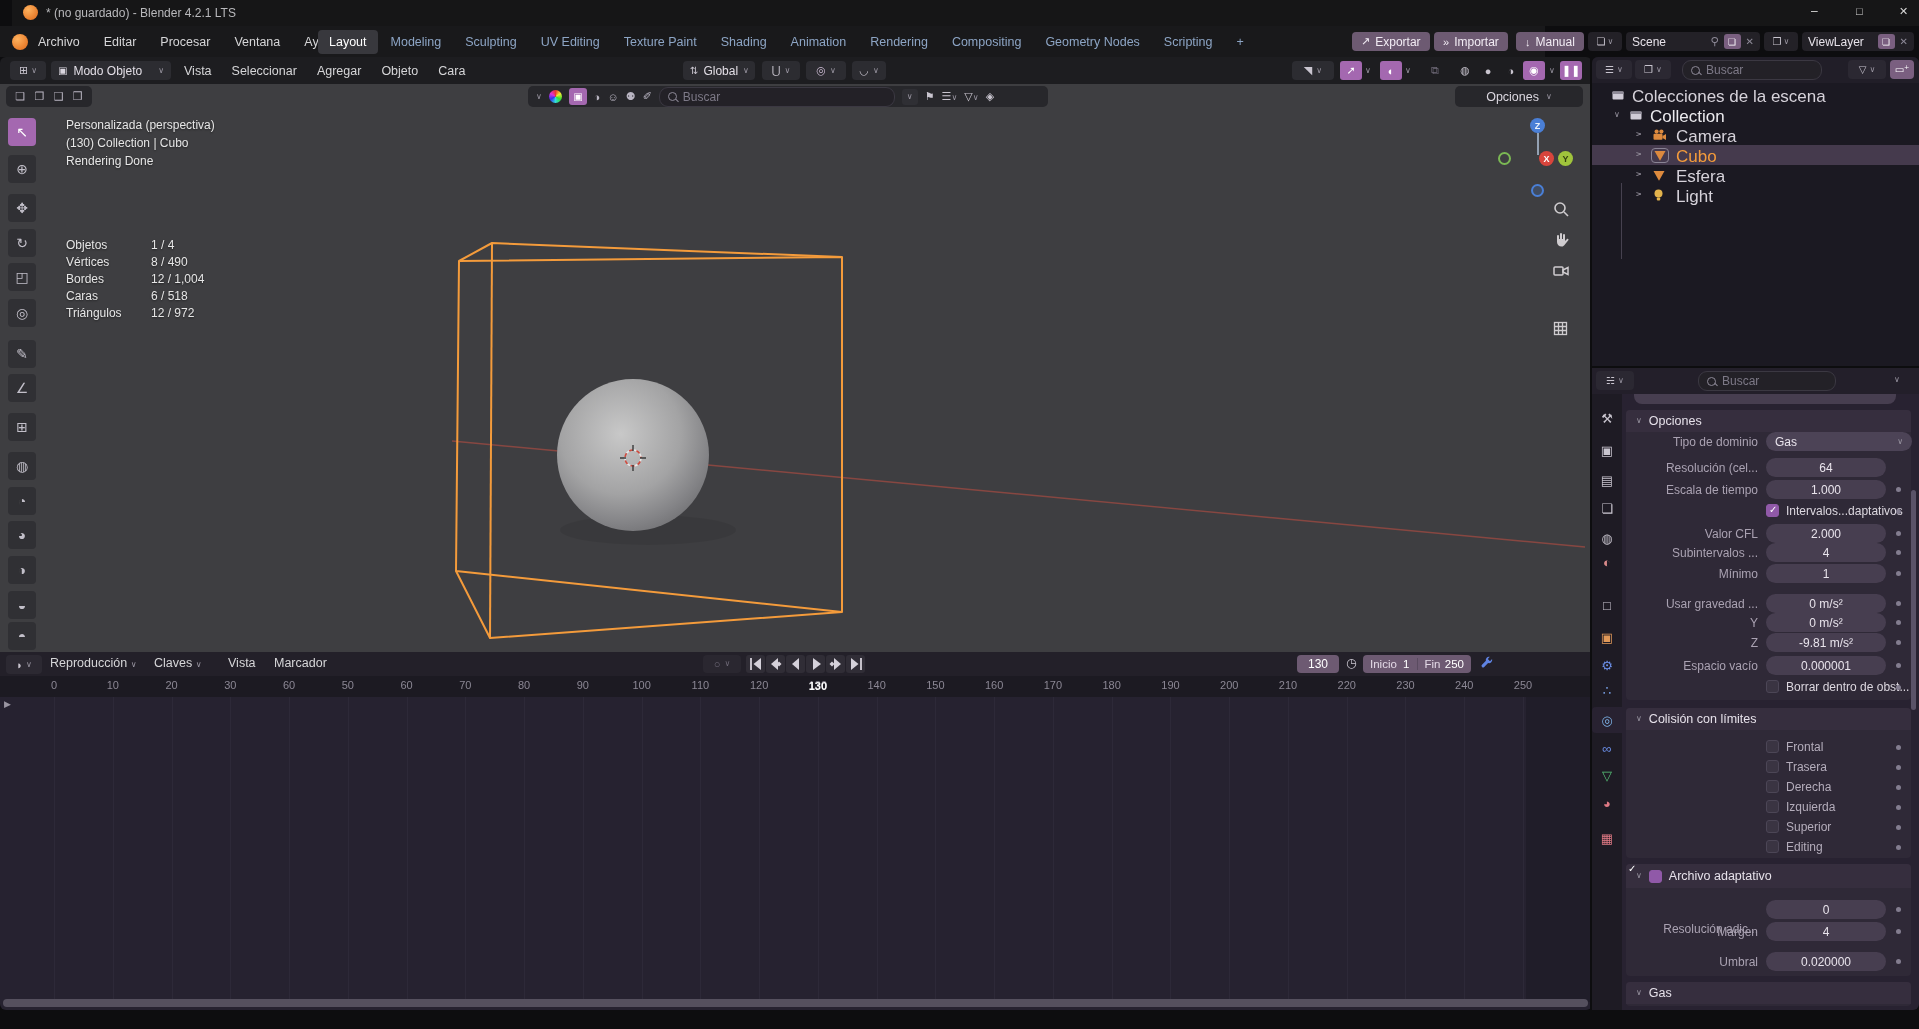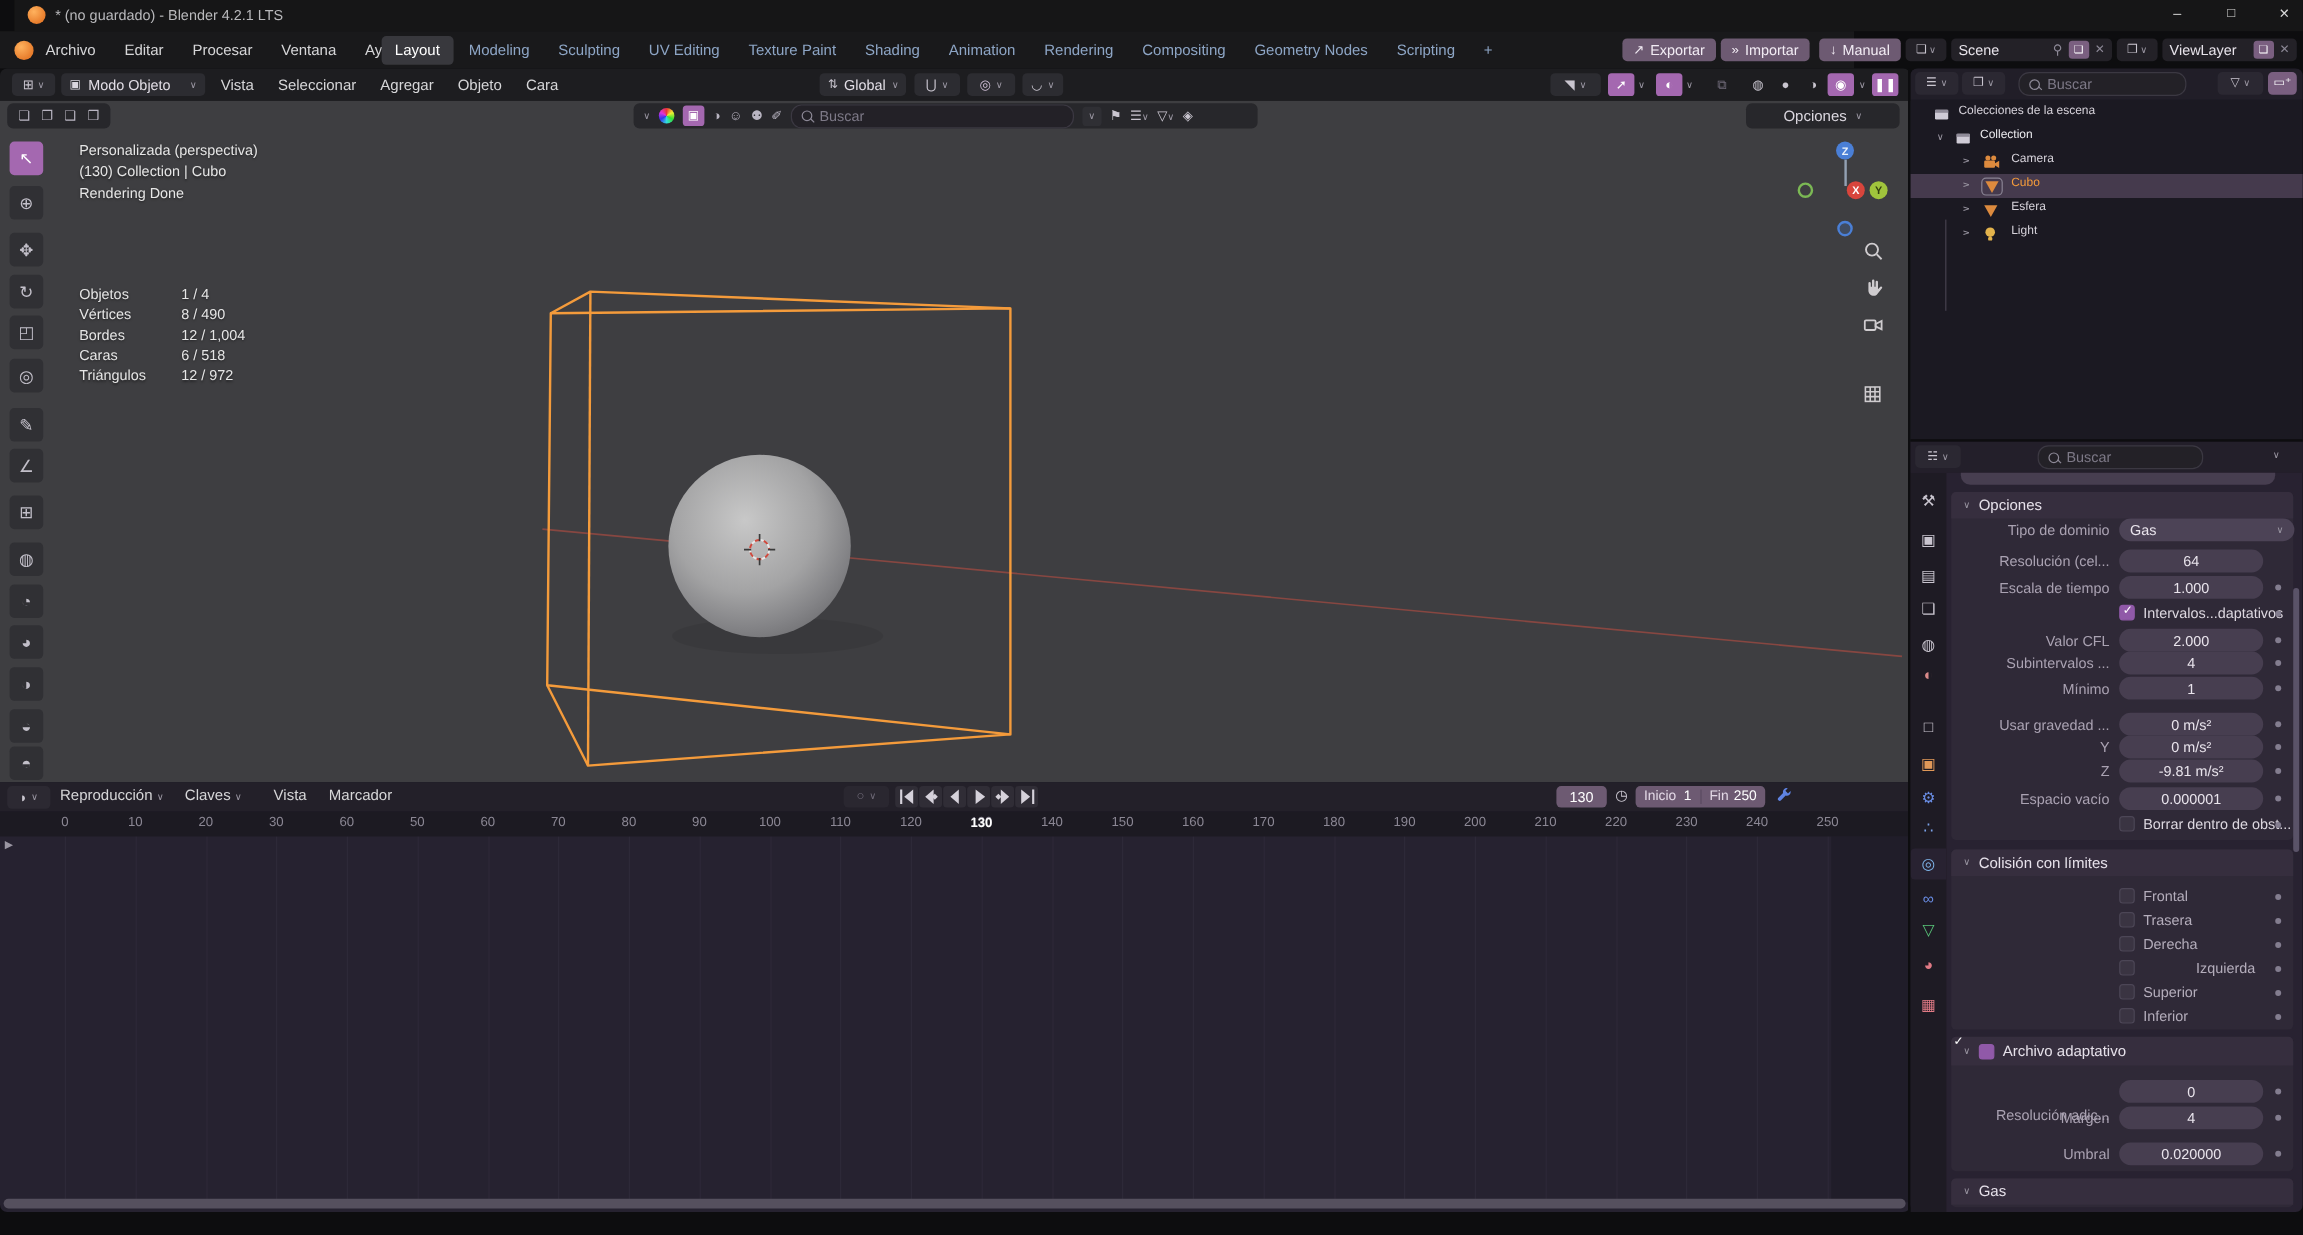--- a/index.html
+++ b/index.html
@@ -31,21 +31,21 @@
   .plabel{position:absolute;width:128px;text-align:right;color:#aaa2b2;font-size:12px;}
   .cb{position:absolute;width:13px;height:13px;border-radius:3px;background:#3a3442;border:1px solid #4c4656;box-sizing:border-box;}
   .cb.on{background:var(--cbpurple);border-color:var(--cbpurple);}
   .cb.on::after{content:"\2713";color:#fff;font-size:10px;position:absolute;left:2px;top:-1px;}
   .dot{position:absolute;width:5px;height:5px;border-radius:50%;background:#837d8f;}
   .phead{position:absolute;left:1626px;width:285px;height:22px;background:#362e3e;
          border-radius:4px 4px 0 0;display:flex;align-items:center;gap:7px;padding-left:10px;
          box-sizing:border-box;color:#e6e1ea;font-size:12.5px;}
   .pblock{position:absolute;left:1626px;width:285px;background:#2f2937;border-radius:4px;}
   .orow{position:absolute;left:1592px;width:327px;height:20px;display:flex;align-items:center;}
-  .orow .lbl{font-size:10px;color:#d6d2da;}
+  .orow .lbl{font-size:17px;color:#d6d2da;}
   .mbtn{width:9px;height:13px;border:1px solid #8a8a8a;border-radius:4px;position:relative;flex:none;}
   .mbtn i{position:absolute;top:1px;width:3px;height:5px;background:#d5d5d5;border-radius:1px;}
   .mbtn.left i{left:1px;}.mbtn.middle i{left:2.5px;}.mbtn.right i{right:1px;}
   .tick{position:absolute;transform:translateX(-50%);color:#8b8794;font-size:11px;top:3px;}
   .gridline{position:absolute;top:0;width:1px;height:100%;background:#2d2938;}
   .pb-btn{width:19px;height:18px;background:#302d36;border-radius:3px;display:flex;align-items:center;justify-content:center;}
   .gz{position:absolute;border-radius:50%;display:flex;align-items:center;justify-content:center;
       font-size:9px;font-weight:bold;}
   svg{display:block;}
 </style>
@@ -526,27 +526,27 @@
     <span class="cb" style="left:1766px;top:740px;"></span>
   <span class="abs" style="left:1786px;top:740px;color:#b4adbb;">Frontal</span>
   <span class="dot" style="left:1896px;top:745px;"></span>
     <span class="cb" style="left:1766px;top:760px;"></span>
   <span class="abs" style="left:1786px;top:760px;color:#b4adbb;">Trasera</span>
   <span class="dot" style="left:1896px;top:765px;"></span>
     <span class="cb" style="left:1766px;top:780px;"></span>
   <span class="abs" style="left:1786px;top:780px;color:#b4adbb;">Derecha</span>
   <span class="dot" style="left:1896px;top:785px;"></span>
     <span class="cb" style="left:1766px;top:800px;"></span>
-  <span class="abs" style="left:1786px;top:800px;color:#b4adbb;margin-left:44px;">Izquierda</span>
+  <span class="abs" style="left:1786px;top:800px;color:#b4adbb;">Izquierda</span>
   <span class="dot" style="left:1896px;top:805px;"></span>
     <span class="cb" style="left:1766px;top:820px;"></span>
   <span class="abs" style="left:1786px;top:820px;color:#b4adbb;">Superior</span>
   <span class="dot" style="left:1896px;top:825px;"></span>
     <span class="cb" style="left:1766px;top:840px;"></span>
-  <span class="abs" style="left:1786px;top:840px;color:#b4adbb;">Inferior</span>
+  <span class="abs" style="left:1786px;top:840px;color:#b4adbb;">Editing</span>
   <span class="dot" style="left:1896px;top:845px;"></span>
     <div class="pblock" style="top:864px;height:112px;"></div>
     <div class="phead" style="top:864px;height:24px;">
   <span class="cv">∨</span>
       <span class="cb on" style="position:static;"></span>
   <span>Archivo adaptativo</span>
     </div>
     <span class="plabel" style="left:1630px;top:903px;margin-top:19px;">Resolución adic...</span>
   <div class="pfield" style="left:1766px;top:900px;width:120px;">
     <span>0</span>

